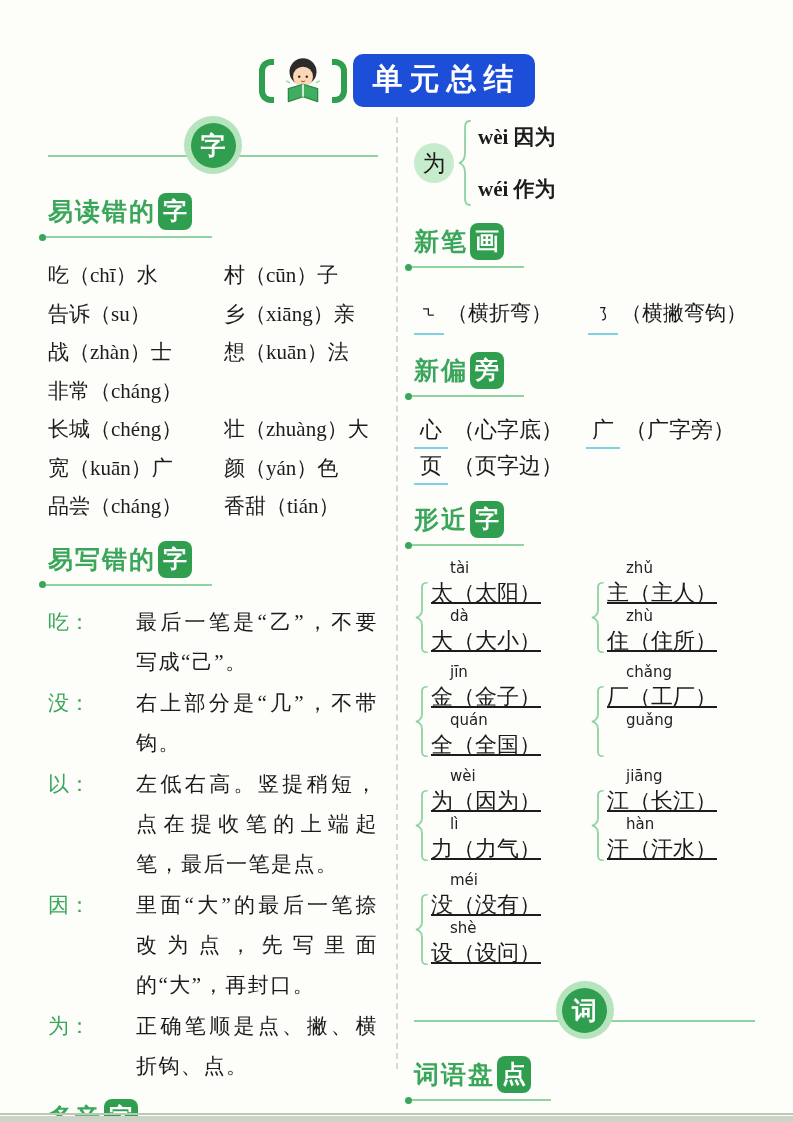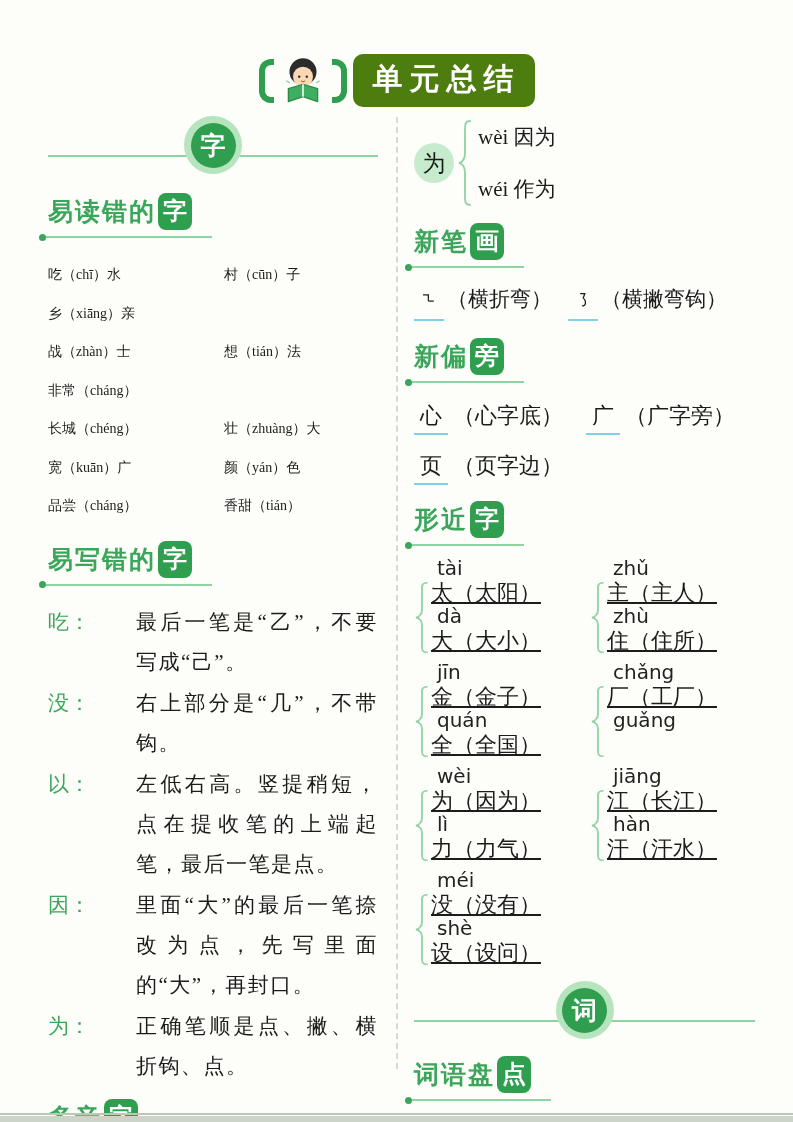--- a/index.html
+++ b/index.html
@@ -13,21 +13,21 @@
     font-family: "Liberation Serif", serif;
     color: #1c1c1c;
   }
   
   .header { display: flex; justify-content: center; align-items: center; padding-top: 54px; }
   .hbracket { width: 15px; height: 44px; border: 6px solid #2f9e4f; flex: none; }
   .hbracket.l { border-right: none; border-radius: 12px 0 0 12px; margin-right: 2px; }
   .hbracket.r { border-left: none; border-radius: 0 12px 12px 0; margin-left: 2px; margin-right: 6px; }
   .hicon { width: 52px; height: 52px; flex: none; margin: 0 1px; }
   .banner {
-    background: #4d7c0f; color: #fff;
+    background: #1d4ed8; color: #fff;
     font-family: "Liberation Sans", sans-serif; font-weight: bold;
     font-size: 30px; letter-spacing: 7px;
     padding: 5px 14px 7px 20px; border-radius: 10px;
   }
   
   .cols { display: flex; padding: 0 38px 0 48px; margin-top: 6px; height: 980px; }
   .col-l { width: 330px; flex: none; }
   .col-gap { flex: none; border-left: 2px dashed #d8d8d4; margin: 4px 16px 24px 18px; }
   .col-r { flex: 1; min-width: 0; }
   
@@ -55,56 +55,56 @@
     font-size: 24px; border-radius: 8px; padding: 2px 5px 3px; margin-left: 2px;
     font-family: "Liberation Sans", sans-serif; vertical-align: middle;
   }
   .sec-head .uline { position: absolute; left: -2px; bottom: 2px; width: calc(100% + 22px); height: 2px; background: #8fd3a0; }
   .sec-head .uline::before {
     content: ""; position: absolute; left: -7px; top: -2.5px;
     width: 7px; height: 7px; border-radius: 50%; background: #3aa65a;
   }
   
   .pron-list { margin-top: 8px; }
-  .pron-row { display: flex; font-size: 14px; line-height: 38.5px; }
+  .pron-row { display: flex; font-size: 21px; line-height: 38.5px; }
   .pron-row .c1 { width: 176px; flex: none; }
   .pron-row .c2 { flex: 1; }
   
   .notes { margin-top: 6px; }
   .note { display: flex; font-size: 21px; line-height: 40px; margin-bottom: 1px; }
   .note .nchar { color: #3aa65a; flex: 0 0 48px; }
   .note .ntext { flex: 1; text-align: justify; letter-spacing: 1.5px; margin-left: 40px; }
   
   .poly-row { display: flex; gap: 30px; margin-top: 8px; }
   .poly { display: flex; align-items: center; }
   .poly .pchar {
     width: 40px; height: 40px; border-radius: 50%; background: #c6ebcd;
     color: #1c1c1c; font-size: 23px; flex: none; margin-right: 3px;
     display: flex; align-items: center; justify-content: center;
   }
   .brace { width: 14px; flex: none; }
   .poly .brace { height: 88px; }
-  .poly .plist { display: flex; flex-direction: column; justify-content: space-between; height: 86px; padding: 3px 0 3px 7px; font-size: 21px; }
-  
-  .stroke-row { display: flex; gap: 16px; font-size: 21px; line-height: 34px; margin-top: 4px; }
+  .poly .plist { display: flex; flex-direction: column; justify-content: space-between; height: 86px; padding: 3px 0 3px 7px; font-size: 21px; font-weight: bold; }
+  
+  .stroke-row { display: flex; gap: 36px; font-size: 21px; line-height: 34px; margin-top: 18px; }
   .stroke-item .glyph {
     display: inline-block; min-width: 30px; text-align: center; font-size: 17px;
     border-bottom: 2px solid #7fd2e6; padding-bottom: 1px; margin-right: 3px;
   }
   
-  .rad-grid { display: grid; grid-template-columns: 172px 1fr; row-gap: 14px; font-size: 22px; line-height: 34px; margin-top: 6px; }
+  .rad-grid { display: grid; grid-template-columns: 172px 1fr; font-size: 22px; line-height: 34px; margin-top: 6px; }
   .rad .rchar {
     display: inline-block; min-width: 34px; text-align: center;
     border-bottom: 2px solid #7fd2e6; padding-bottom: 0px; margin-right: 5px;
   }
   
   .xj-grid { display: grid; grid-template-columns: 176px 1fr; row-gap: 8px; margin-top: 4px; }
   .xj { position: relative; padding-left: 17px; }
   .xj .brace { position: absolute; left: 0; top: 21px; height: calc(100% - 23px); }
-  .xj-item .py { font-size: 20px; line-height: 17px; margin-left: 6px; font-family: "DejaVu Sans", sans-serif; color: #222; }
+  .xj-item .py { font-size: 15px; line-height: 17px; margin-left: 19px; font-family: "DejaVu Sans", sans-serif; color: #222; }
   .xj-item .tx { font-size: 22px; line-height: 31px; text-decoration: underline; }
   
   .word-rows { margin-top: 8px; }
   .word-row { display: flex; justify-content: space-between; font-size: 22px; line-height: 42px; max-width: 344px; }
   
   .mt-sec1 { margin-top: 16px; }
   .mt-sec2 { margin-top: 15px; }
   .mt-sec3 { margin-top: 13px; }
   .mt-badge2 { margin-top: 10px; }
   
@@ -149,25 +149,26 @@
         <div class="sec-head">
           <span class="pfx">易读错的</span><span class="sfx">字</span>
           <span class="uline"></span>
         </div>
         <div class="pron-list">
           <div class="pron-row">
               <span class="c1">吃（chī）水</span>
               <span class="c2">村（cūn）子</span>
             </div>
           <div class="pron-row">
+              <span class="c1">告诉（su）</span>
               <span class="c2">乡（xiāng）亲</span>
             </div>
           <div class="pron-row">
               <span class="c1">战（zhàn）士</span>
-              <span class="c2">想（tián）法</span>
+              <span class="c2">想（kuān）法</span>
             </div>
           <div class="pron-row">
               <span class="c2">非常（cháng）</span>
             </div>
           <div class="pron-row">
               <span class="c1">长城（chéng）</span>
               <span class="c2">壮（zhuàng）大</span>
             </div>
           <div class="pron-row">
               <span class="c1">宽（kuān）广</span>

